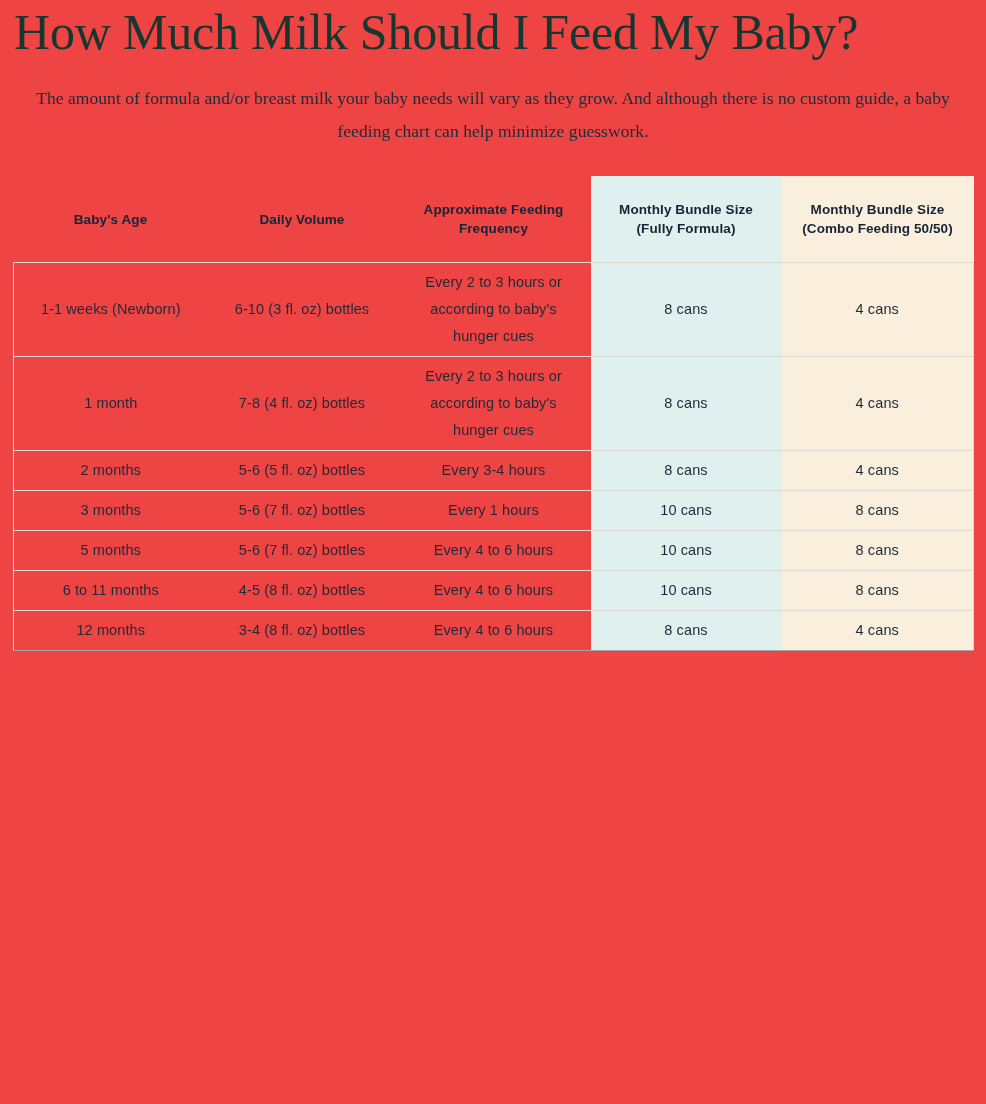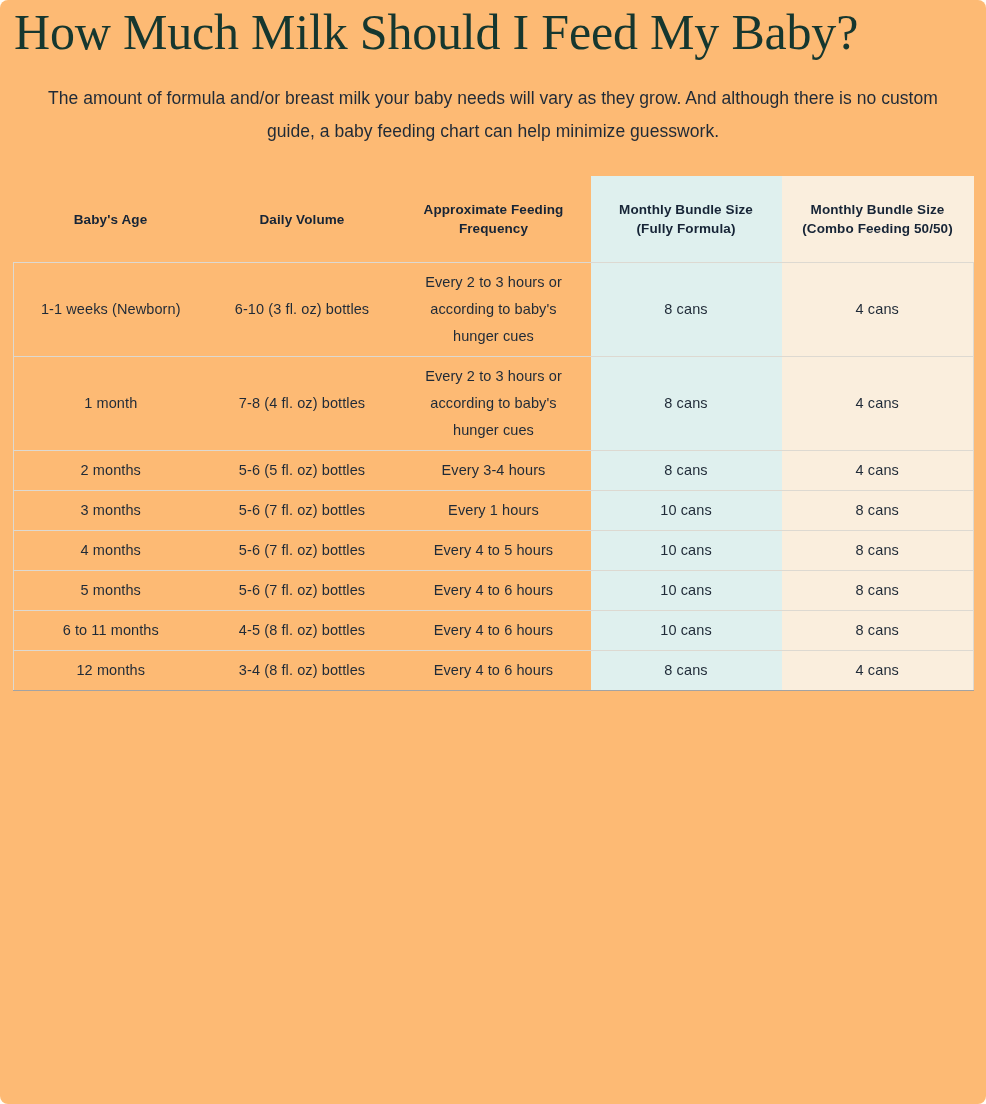--- a/index.html
+++ b/index.html
@@ -10,23 +10,22 @@
     width: 986px;
     height: 1104px;
     background: #fffdf7;
     font-family: "Liberation Sans", sans-serif;
     overflow: hidden;
   }
   .page {
     position: relative;
     width: 986px;
     height: 1104px;
-    background: #fdba74;
+    background: #ef4444;
     box-sizing: border-box;
-    border-radius: 8px;
   }
 
   
   .hero {
     padding: 0 14px;
   }
   .page-title {
     font-family: "Liberation Serif", "DejaVu Serif", serif;
     font-size: 50px;
     line-height: 1.12;
@@ -36,21 +35,21 @@
     padding: 4px 0 0 0;
     letter-spacing: -0.2px;
     white-space: nowrap;
   }
   .intro-block {
     margin-top: 22px;
     text-align: center;
     padding: 0 16px;
   }
   .intro-para {
-    font-family: Liberation Sans, sans-serif;
+    font-family: Liberation Serif, serif;
     font-size: 17.5px;
     line-height: 33px;
     color: #1f2a37;
     margin: 0;
     letter-spacing: 0.05px;
   }
   .intro-para + .intro-para {
     margin-top: 28px;
   }
 
@@ -164,27 +163,20 @@
           <td class="hl-combo col-combo">4 cans</td>
         </tr>
         <tr>
           <td class="col-age">3 months</td>
           <td>5-6  (7 fl. oz) bottles</td>
           <td>Every 1 hours</td>
           <td class="hl-formula">10 cans</td>
           <td class="hl-combo col-combo">8 cans</td>
         </tr>
         <tr>
-          <td class="col-age">4 months</td>
-          <td>5-6  (7 fl. oz) bottles</td>
-          <td>Every 4 to 5 hours</td>
-          <td class="hl-formula">10 cans</td>
-          <td class="hl-combo col-combo">8 cans</td>
-        </tr>
-        <tr>
           <td class="col-age">5 months</td>
           <td>5-6  (7 fl. oz) bottles</td>
           <td>Every 4 to 6 hours</td>
           <td class="hl-formula">10 cans</td>
           <td class="hl-combo col-combo">8 cans</td>
         </tr>
         <tr>
           <td class="col-age">6 to 11 months</td>
           <td>4-5  (8 fl. oz) bottles</td>
           <td>Every 4 to 6 hours</td>

